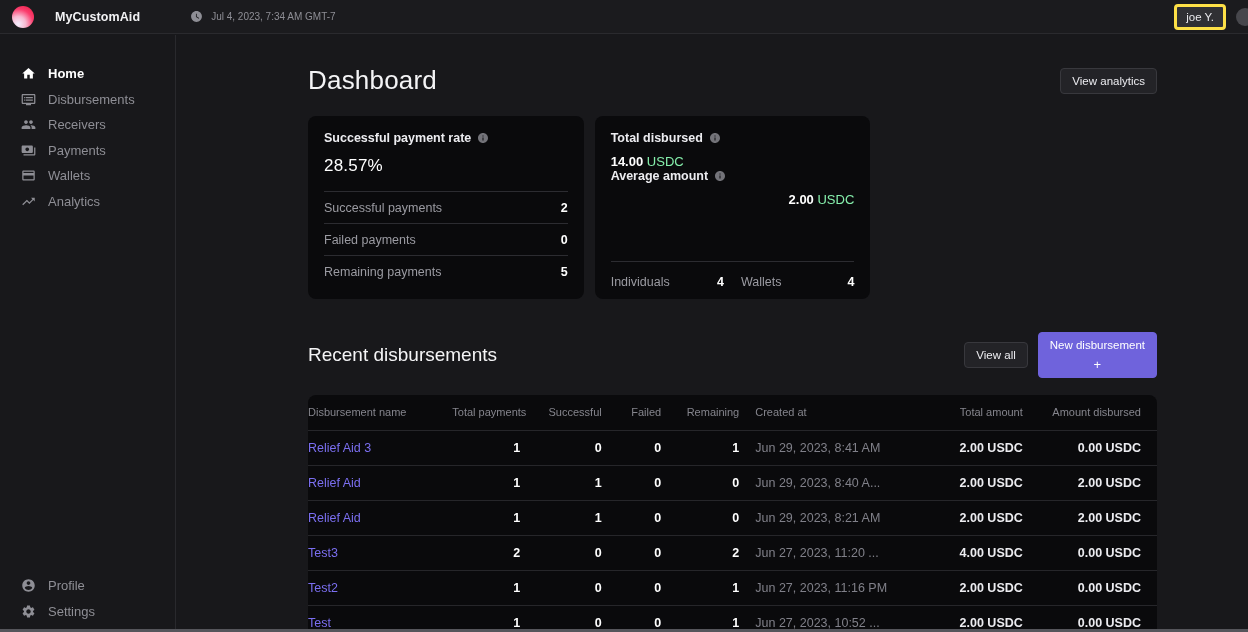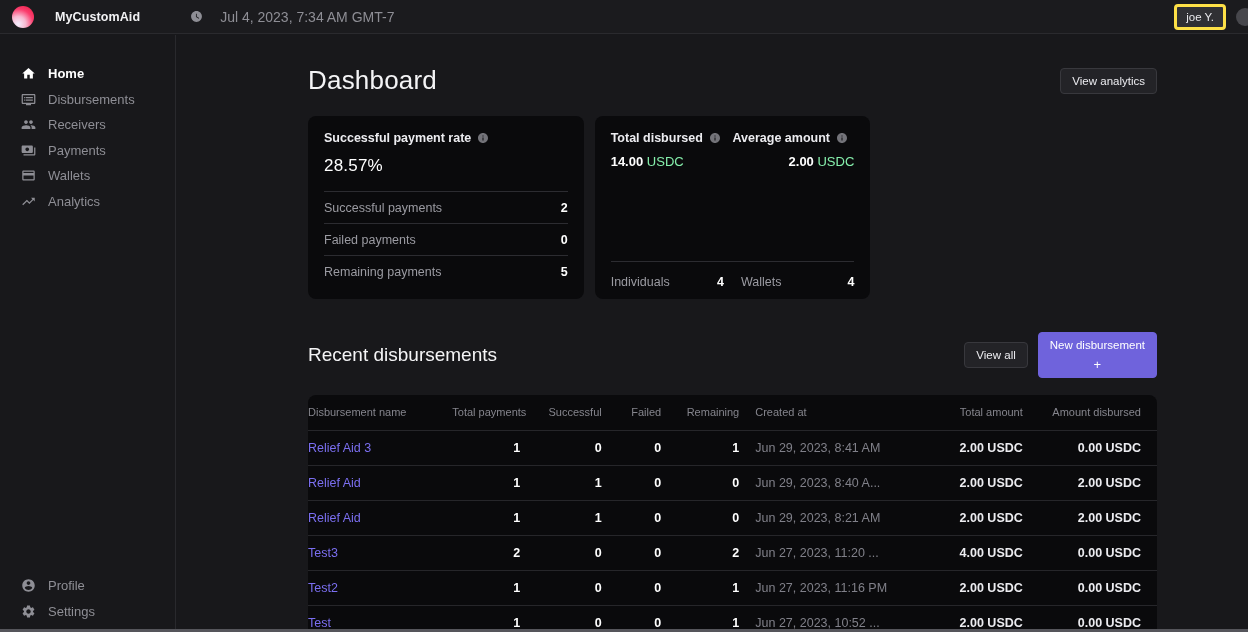--- a/index.html
+++ b/index.html
@@ -20,21 +20,21 @@
     padding: 0 12px;
     z-index: 5;
     overflow: hidden;
   }
   .brand { display: flex; align-items: center; gap: 21px; }
   .logo {
     width: 22px; height: 22px; border-radius: 50%;
     background: radial-gradient(circle at 28% 82%, #f4efff 0%, #f7b8d0 32%, #fb3e6e 62%, #e8173d 100%);
   }
   .brand-name { font-size: 12.5px; font-weight: 700; color: #f2f2f4; letter-spacing: .1px; }
-  .topbar-datetime { display: flex; align-items: center; gap: 17px; margin-left: 50px; color: #8e8e95; font-size: 14px; }
+  .topbar-datetime { display: flex; align-items: center; gap: 8px; margin-left: 50px; color: #8e8e95; font-size: 10px; }
   .topbar-right { margin-left: auto; display: flex; align-items: center; gap: 10px; }
   .user-btn {
     background: #303034; border: 3px solid #fde047; border-radius: 4px;
     color: #e8e8ec; font-size: 11.5px; padding: 4px 9px; cursor: pointer;
     font-family: "Liberation Sans", sans-serif;
   }
   .edge-circle { width: 18px; height: 18px; border-radius: 50%; background: #47474c; margin-right: -18px; flex: 0 0 auto; }
 
   
   .sidebar {
@@ -78,21 +78,21 @@
   .info-icon svg { width: 12px; height: 12px; fill: #737379; }
   .rate-value { font-size: 17px; color: #ffffff; margin-top: 11px; letter-spacing: .2px; }
   .stat-rows { margin-top: 15px; }
   .stat-row {
     display: flex; align-items: center; justify-content: space-between;
     height: 32px; border-top: 1px solid #2c2c31;
   }
   .stat-label { color: #9b9ba2; font-size: 12.5px; }
   .stat-value { color: #ffffff; font-size: 12.5px; font-weight: 600; }
 
-  .metrics-grid { display: grid; grid-template-columns: 1fr 1fr; }
+  .metrics-grid { display: grid; grid-template-columns: 1fr; }
   .metric.right { text-align: right; }
   .metric.right .card-title-row { justify-content: flex-start; }
   .metric-value { margin-top: 9px; font-size: 13px; }
   .metric-value .num { color: #ffffff; font-weight: 700; }
   .metric-value .unit { color: #86efac; font-weight: 400; }
   .card-footer {
     margin-top: auto; border-top: 1px solid #2c2c31; padding-top: 13px;
     display: grid; grid-template-columns: 1fr 1fr; column-gap: 17px;
   }
   .pair { display: flex; align-items: center; justify-content: space-between; }

